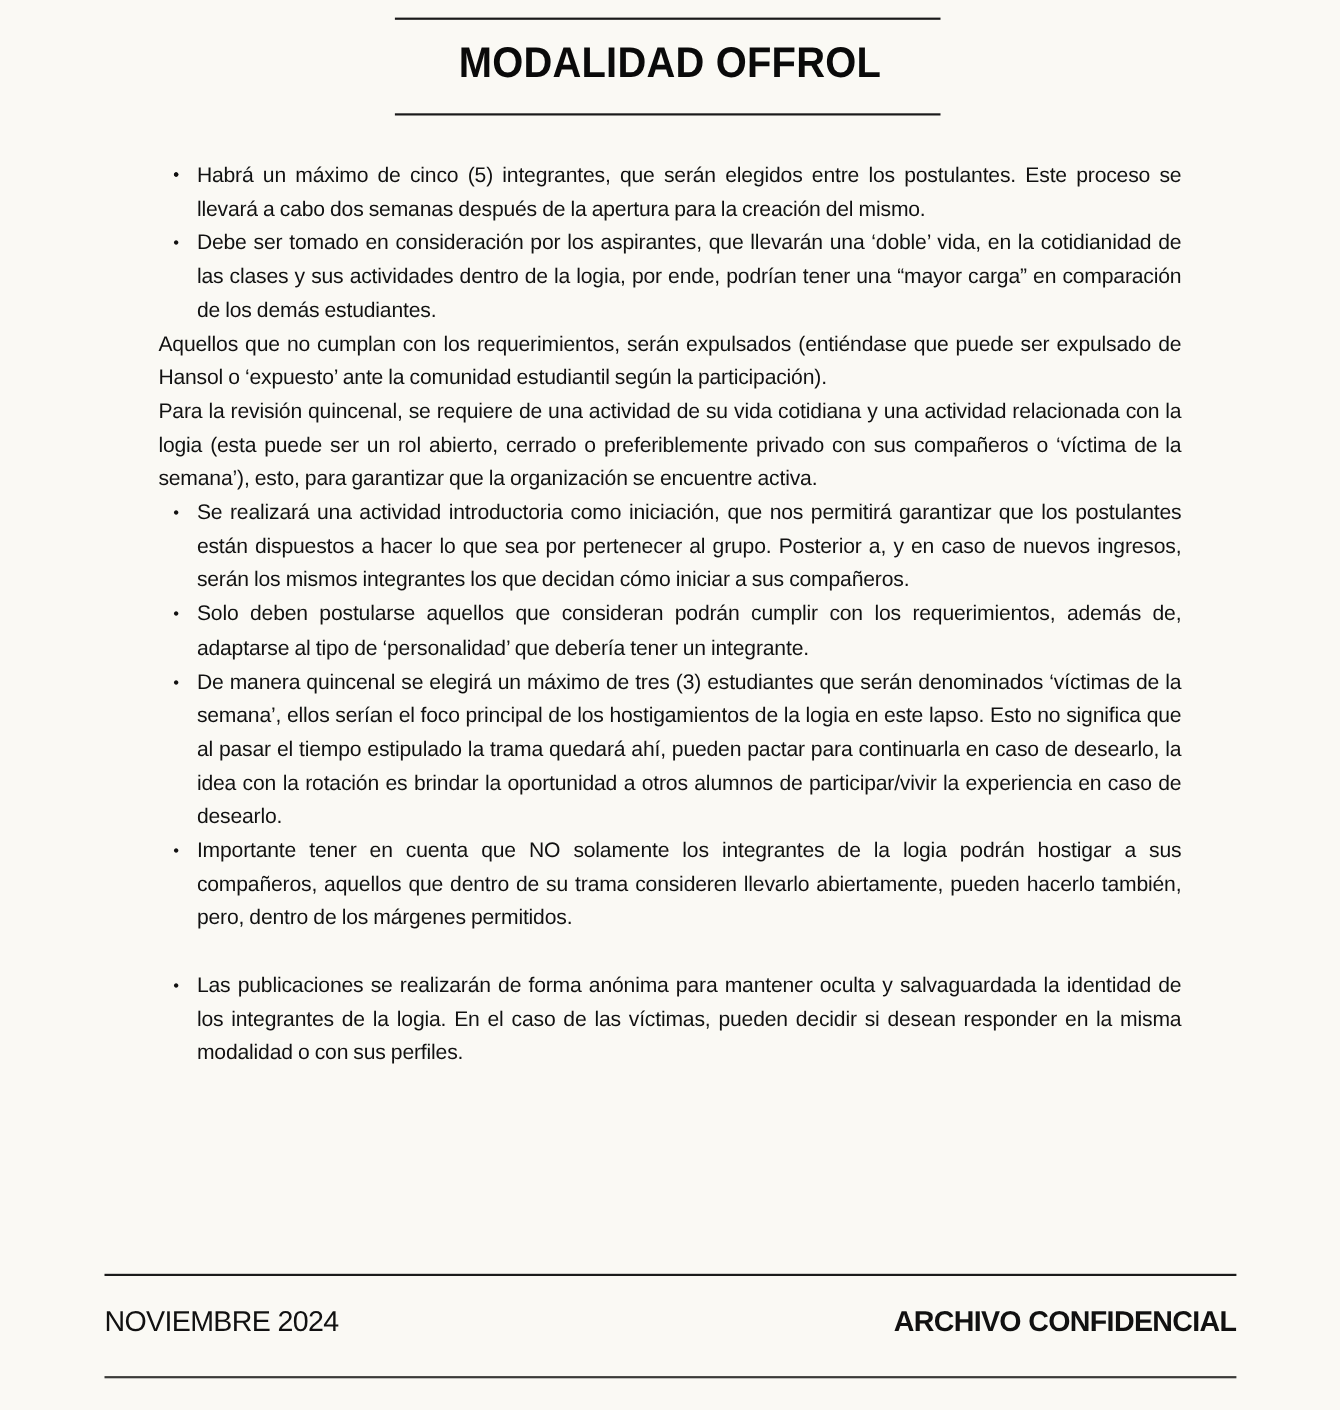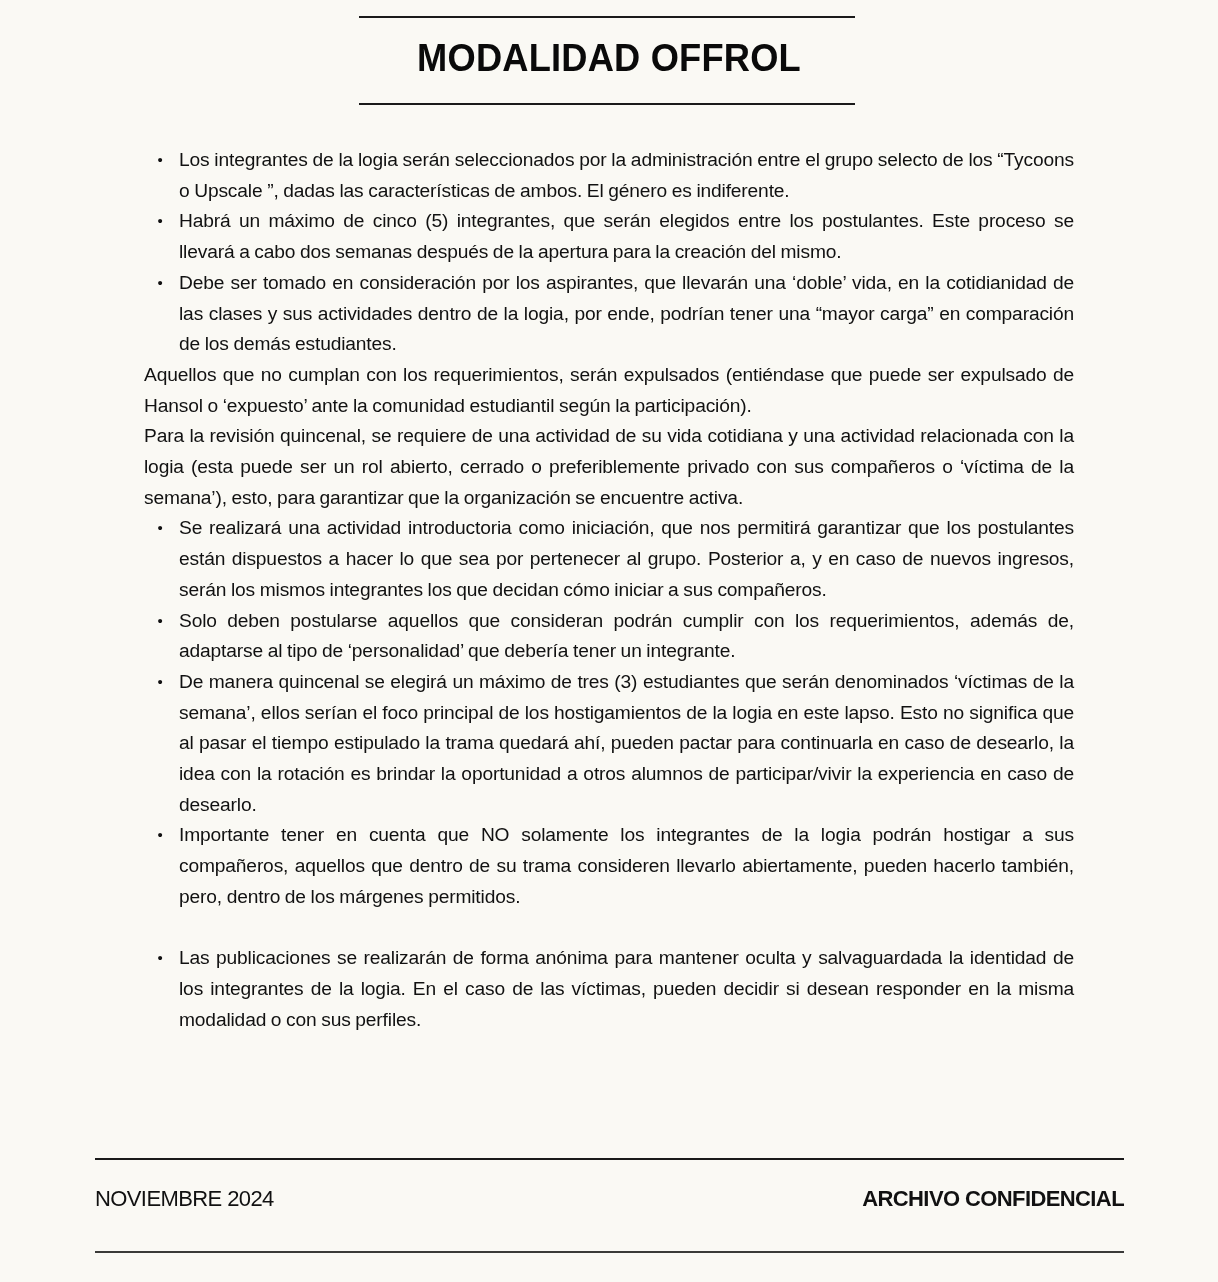--- a/index.html
+++ b/index.html
@@ -67,37 +67,37 @@
       margin: 0;
     }
     .spacer {
       height: 30.7px;
     }
     .rule-footer-top { left: 95px; width: 1029px; top: 1158px; }
     .rule-footer-bottom { left: 95px; width: 1029px; top: 1251px; background: #3a3a38; }
     .footer-left, .footer-right {
       position: absolute;
       top: 1186px;
-      font-size: 22px;
+      font-size: 26px;
       color: #111;
       letter-spacing: -0.6px;
     }
     .footer-left { left: 95px; }
     .footer-right { right: 94px; font-weight: bold; }
   </style>
 </head>
 <body>
 
 <div class="rule rule-top"></div>
 <div class="title">MODALIDAD OFFROL</div>
 <div class="rule rule-title-bottom"></div>
 
 <div class="content">
   <ul>
-    <li><span class="bullet">•</span><span>Los integrantes de la logia serán seleccionados por la administración entre el grupo selecto de los “Tycoons o Upscale ”, dadas las características de ambos. El género es indiferente.</span></li>
+    <li><span class="bullet">•</span></li>
     <li><span class="bullet">•</span><span>Habrá un máximo de cinco (5) integrantes, que serán elegidos entre los postulantes. Este proceso se llevará a cabo dos semanas después de la apertura para la creación del mismo.</span></li>
     <li><span class="bullet">•</span><span>Debe ser tomado en consideración por los aspirantes, que llevarán una ‘doble’ vida, en la cotidianidad de las clases y sus actividades dentro de la logia, por ende, podrían tener una “mayor carga” en comparación de los demás estudiantes.</span></li>
   </ul>
   <p>Aquellos que no cumplan con los requerimientos, serán expulsados (entiéndase que puede ser expulsado de Hansol o ‘expuesto’ ante la comunidad estudiantil según la participación).</p>
   <p>Para la revisión quincenal, se requiere de una actividad de su vida cotidiana y una actividad relacionada con la logia (esta puede ser un rol abierto, cerrado o preferiblemente privado con sus compañeros o ‘víctima de la semana’), esto, para garantizar que la organización se encuentre activa.</p>
   <ul>
     <li><span class="bullet">•</span><span>Se realizará una actividad introductoria como iniciación, que nos permitirá garantizar que los postulantes están dispuestos a hacer lo que sea por pertenecer al grupo. Posterior a, y en caso de nuevos ingresos, serán los mismos integrantes los que decidan cómo iniciar a sus compañeros.</span></li>
     <li><span class="bullet">•</span><span>Solo deben postularse aquellos que consideran podrán cumplir con los requerimientos, además de, adaptarse al tipo de ‘personalidad’ que debería tener un integrante.</span></li>
     <li><span class="bullet">•</span><span>De manera quincenal se elegirá un máximo de tres (3) estudiantes que serán denominados ‘víctimas de la semana’, ellos serían el foco principal de los hostigamientos de la logia en este lapso. Esto no significa que al pasar el tiempo estipulado la trama quedará ahí, pueden pactar para continuarla en caso de desearlo, la idea con la rotación es brindar la oportunidad a otros alumnos de participar/vivir la experiencia en caso de desearlo.</span></li>
     <li><span class="bullet">•</span><span>Importante tener en cuenta que NO solamente los integrantes de la logia podrán hostigar a sus compañeros, aquellos que dentro de su trama consideren llevarlo abiertamente, pueden hacerlo también, pero, dentro de los márgenes permitidos.</span></li>

